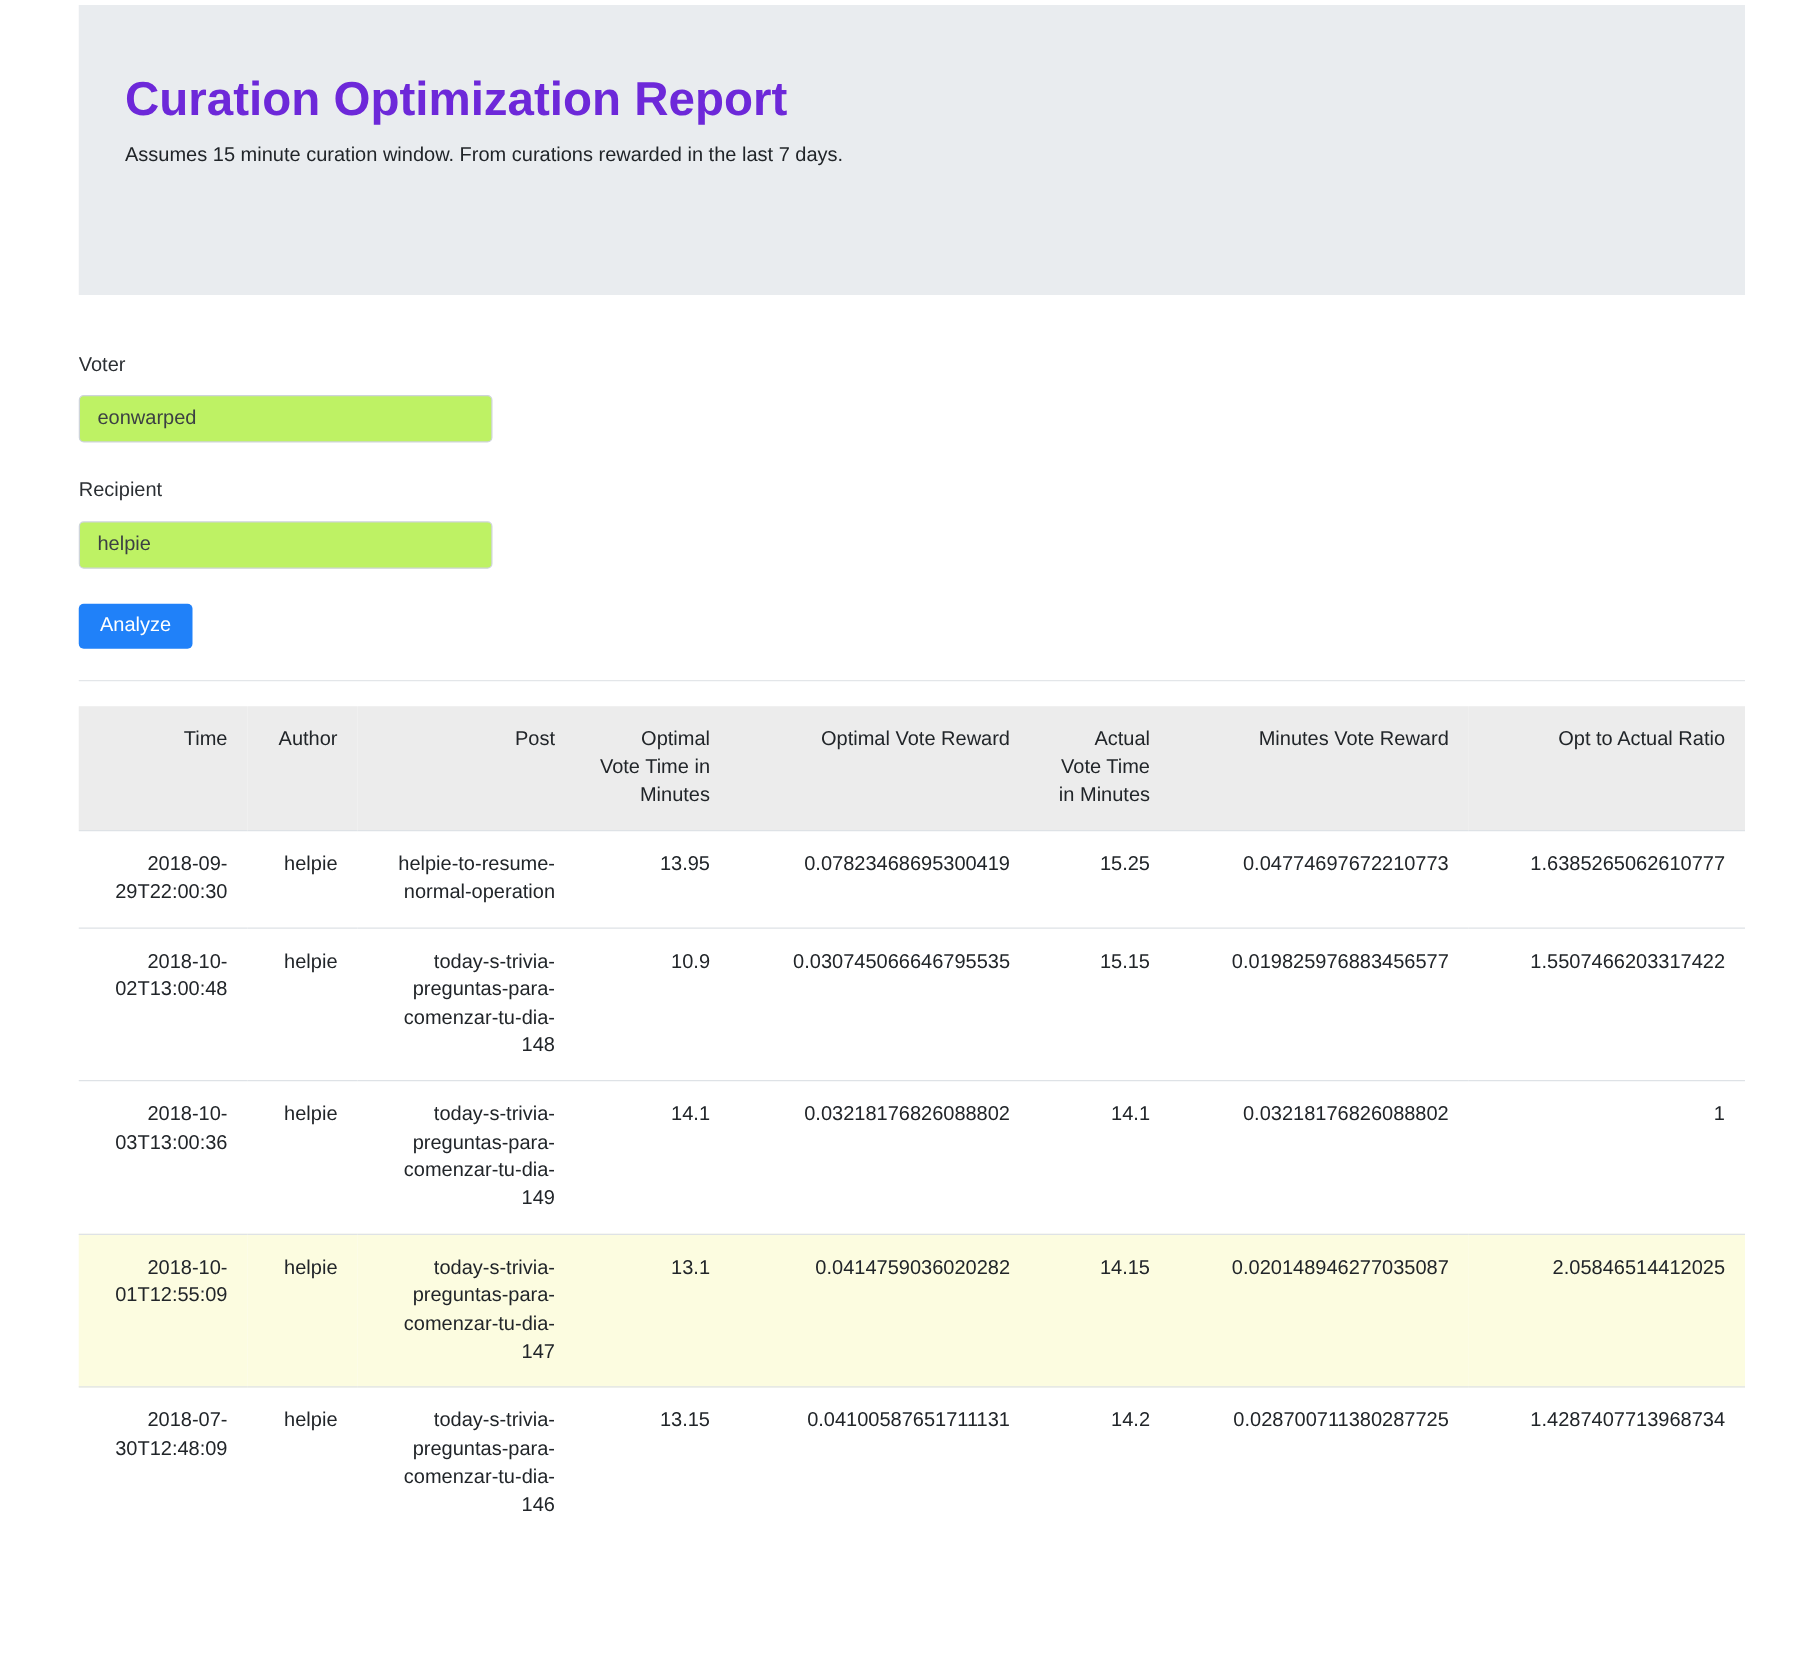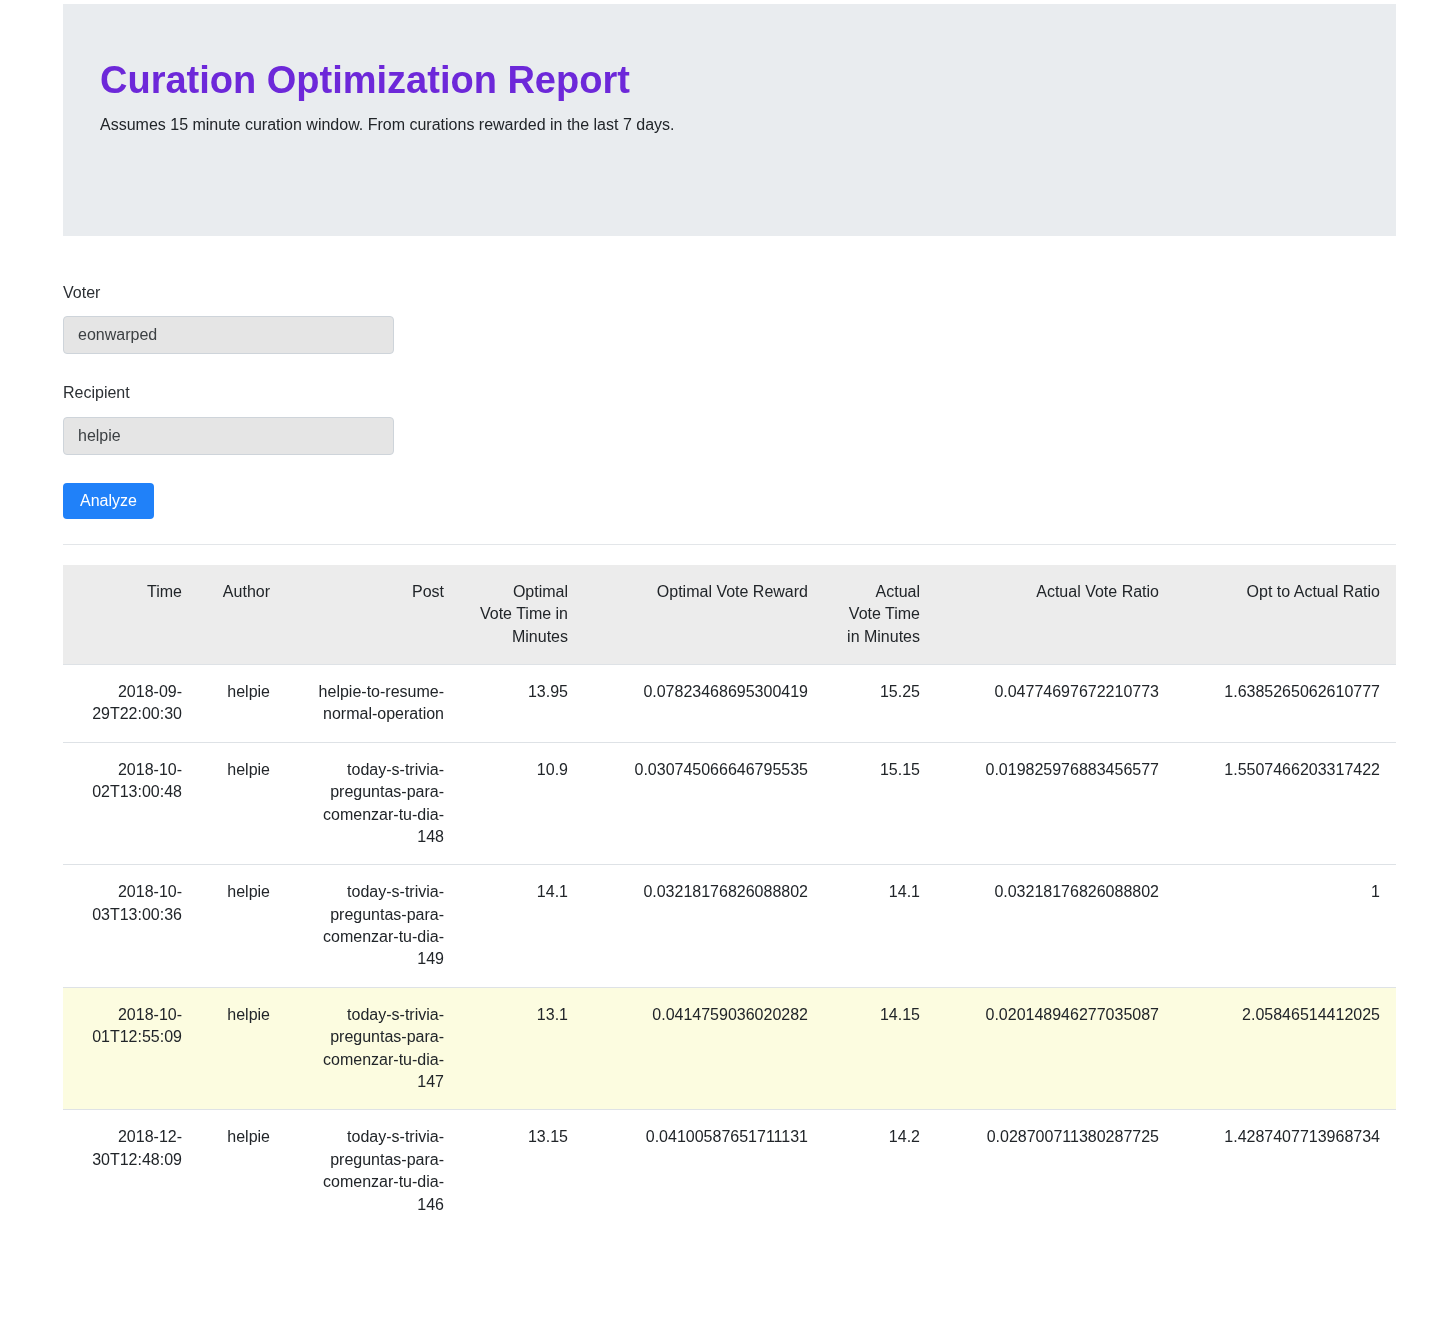--- a/index.html
+++ b/index.html
@@ -58,21 +58,21 @@
   }
   .text-input{
     width:331px;
     height:38px;
     padding:0 14px;
     border:1px solid #ced4da;
     border-radius:4px;
     font-family:"Liberation Sans", sans-serif;
     font-size:16px;
     color:#3c4043;
-    background:#e5e5e5;
+    background:#bef264;
     outline:none;
   }
   .btn-primary{
     margin-top:28px;
     display:inline-block;
     background:var(--button-bg);
     color:#ffffff;
     border:none;
     border-radius:4px;
     padding:9px 17px;
@@ -147,21 +147,21 @@
       <col style="width:221px">
     </colgroup>
     <thead>
       <tr>
         <th>Time</th>
         <th>Author</th>
         <th>Post</th>
         <th>Optimal Vote Time in Minutes</th>
         <th>Optimal Vote Reward</th>
         <th>Actual Vote Time in Minutes</th>
-        <th>Actual Vote Ratio</th>
+        <th>Minutes Vote Reward</th>
         <th>Opt to Actual Ratio</th>
       </tr>
     </thead>
     <tbody>
       <tr>
         <td>2018-09-29T22:00:30</td>
         <td>helpie</td>
         <td>helpie-to-resume-normal-operation</td>
         <td>13.95</td>
         <td>0.07823468695300419</td>
@@ -193,21 +193,21 @@
         <td>2018-10-01T12:55:09</td>
         <td>helpie</td>
         <td>today-s-trivia-preguntas-para-comenzar-tu-dia-147</td>
         <td>13.1</td>
         <td>0.0414759036020282</td>
         <td>14.15</td>
         <td>0.020148946277035087</td>
         <td>2.05846514412025</td>
       </tr>
       <tr>
-        <td>2018-12-30T12:48:09</td>
+        <td>2018-07-30T12:48:09</td>
         <td>helpie</td>
         <td>today-s-trivia-preguntas-para-comenzar-tu-dia-146</td>
         <td>13.15</td>
         <td>0.04100587651711131</td>
         <td>14.2</td>
         <td>0.028700711380287725</td>
         <td>1.4287407713968734</td>
       </tr>
     </tbody>
   </table>

